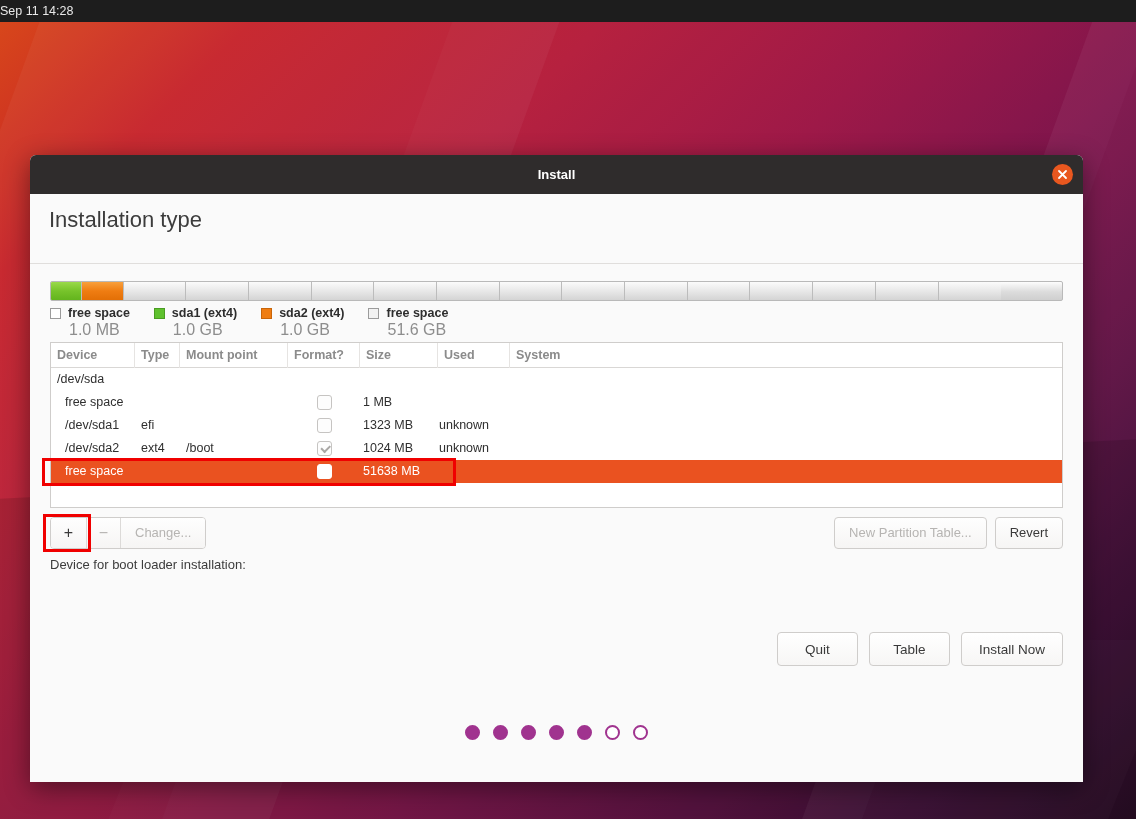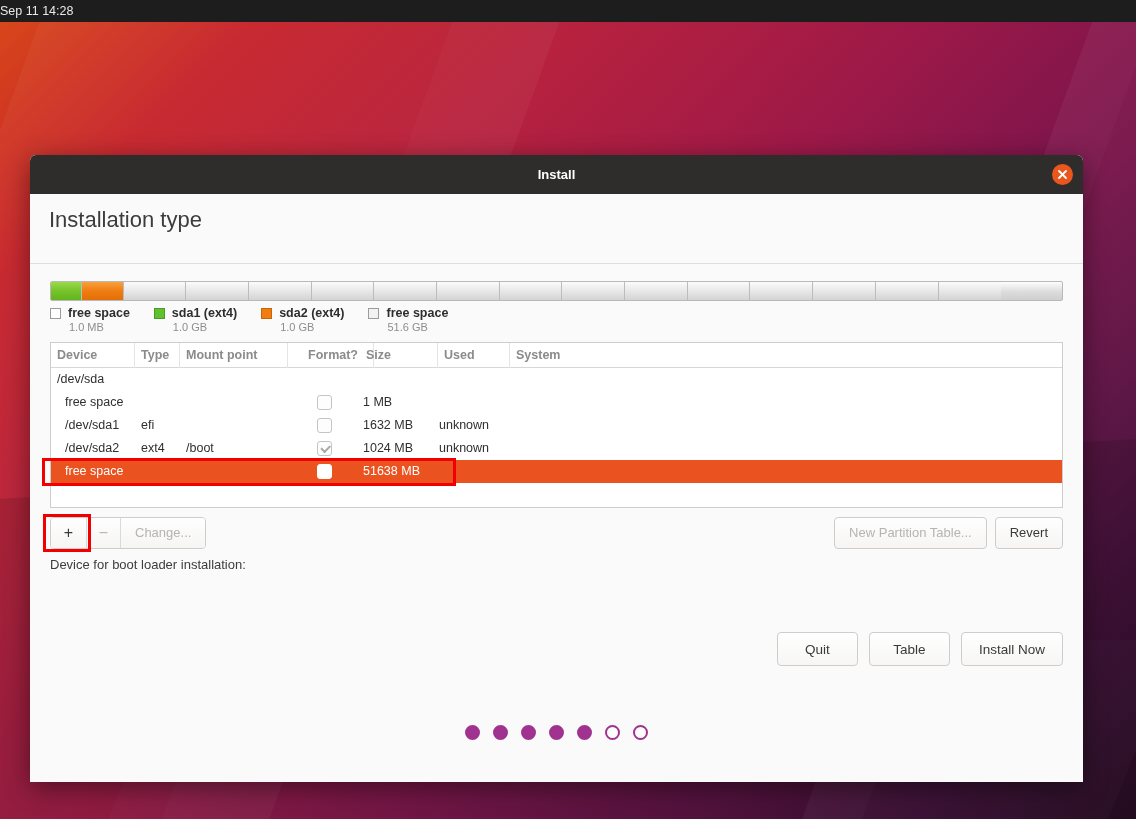--- a/index.html
+++ b/index.html
@@ -145,21 +145,21 @@
     width: 11px; height: 11px;
     border: 1px solid #9b9b9b;
     margin-right: 7px;
     flex: none;
   }
   .legend-label {
     font-size: 12.5px; font-weight: bold; color: #2e2e2e;
     white-space: nowrap;
   }
   .legend-size {
-    font-size: 11px; color: #8d8d8d;
+    font-size: 16px; color: #8d8d8d;
     margin-left: 19px; margin-top: 1px;
   }
 
   
   #part-table {
     position: absolute; left: 20px; top: 187px;
     width: 1013px; height: 166px;
     background: #ffffff;
     border: 1px solid #cfcdcb;
     overflow: hidden;
@@ -390,21 +390,21 @@
       </div>
       <div class="legend-size">51.6 GB</div>
     </div>
   </div>
 
   <div id="part-table">
     <div id="table-head">
       <div class="th" style="left:0px;width:84px">Device</div>
       <div class="th" style="left:84px;width:45px">Type</div>
       <div class="th" style="left:129px;width:108px">Mount point</div>
-      <div class="th" style="left:251px;width:72px">Format?</div>
+      <div class="th" style="left:237px;width:72px">Format?</div>
       <div class="th" style="left:309px;width:78px">Size</div>
       <div class="th" style="left:387px;width:72px">Used</div>
       <div class="th" style="left:459px;width:554px;border-right:none">System</div>
     </div>
 
     <div id="table-body">
 
       <div class="trow">
         <div class="cell" style="left:6px">/dev/sda</div>
       </div>
@@ -412,21 +412,21 @@
       <div class="trow">
         <div class="cell" style="left:14px">free space</div>
         <div class="cb" style="left:266px"></div>
         <div class="cell" style="left:312px">1 MB</div>
       </div>
 
       <div class="trow">
         <div class="cell" style="left:14px">/dev/sda1</div>
         <div class="cell" style="left:90px">efi</div>
         <div class="cb" style="left:266px"></div>
-        <div class="cell" style="left:312px">1632 MB</div>
+        <div class="cell" style="left:312px">1323 MB</div>
         <div class="cell" style="left:388px">unknown</div>
       </div>
 
       <div class="trow">
         <div class="cell" style="left:14px">/dev/sda2</div>
         <div class="cell" style="left:90px">ext4</div>
         <div class="cell" style="left:135px">/boot</div>
         <div class="cb checked" style="left:266px"></div>
         <div class="cell" style="left:312px">1024 MB</div>
         <div class="cell" style="left:388px">unknown</div>

